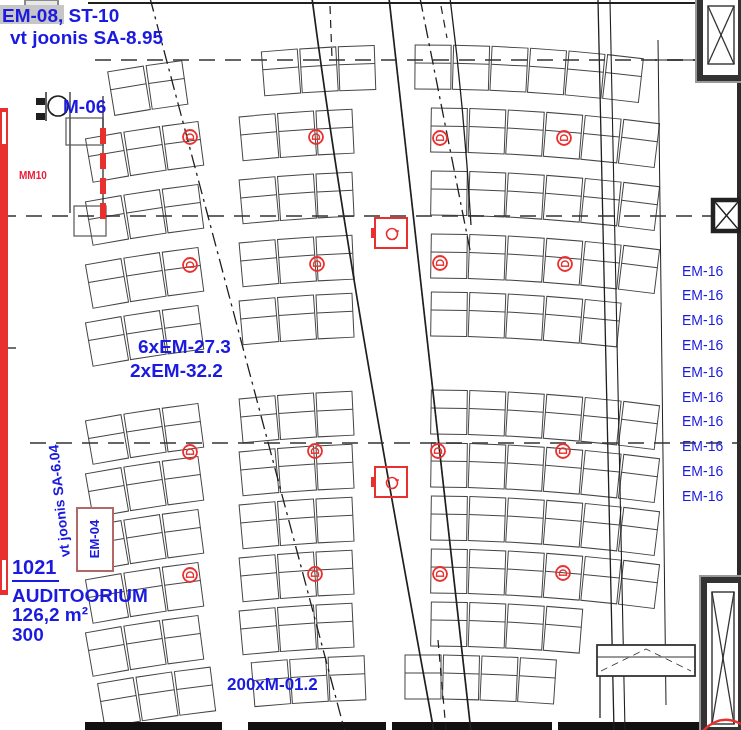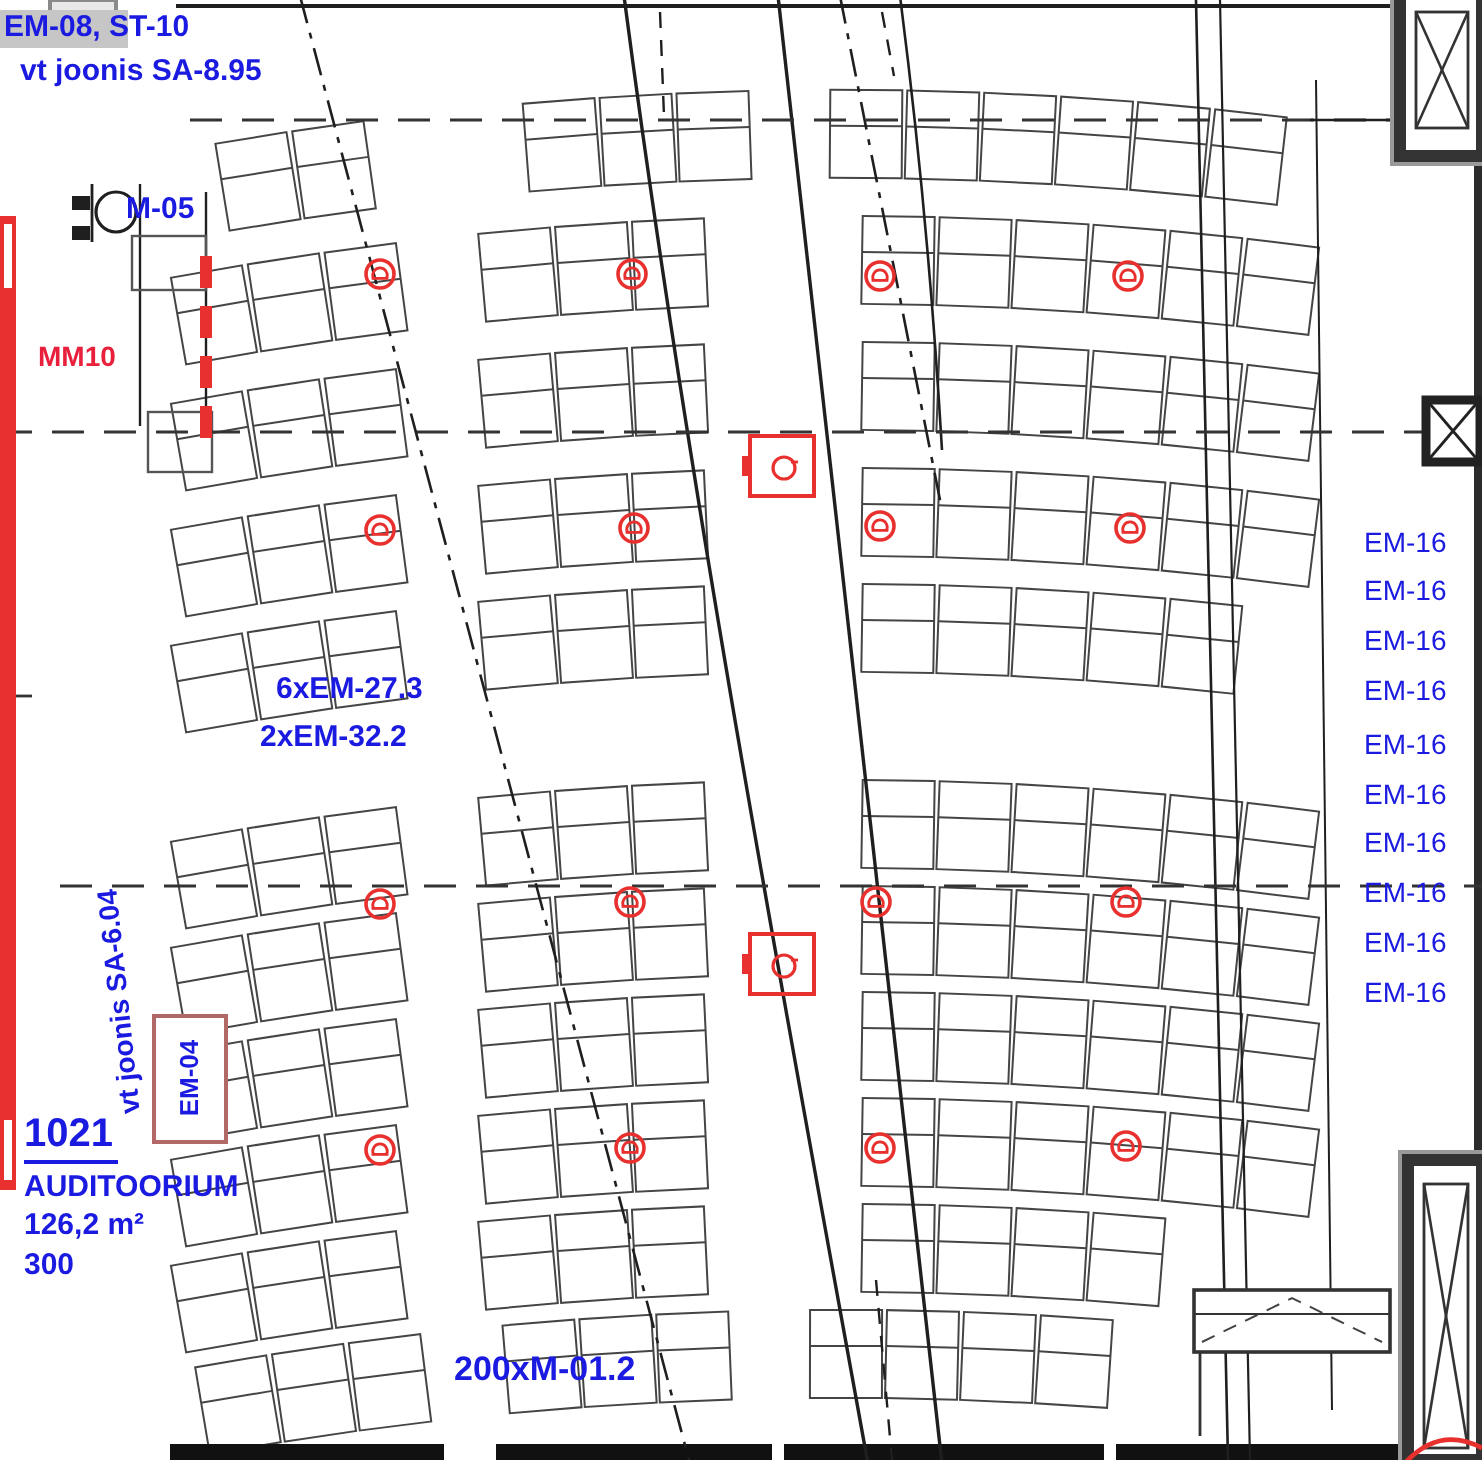--- a/index.html
+++ b/index.html
@@ -2,22 +2,22 @@
 <html><head>
 <meta charset="utf-8">
 <style>
   html,body{margin:0;padding:0;background:#fff;}
   #root{position:relative;width:741px;height:730px;overflow:hidden;background:#fff;
         font-family:"Liberation Sans",sans-serif;}
   #plan-svg{position:absolute;left:0;top:0;z-index:1;}
   .lbl{position:absolute;z-index:5;font-weight:bold;white-space:nowrap;line-height:1.08;
        color:var(--blue,#1a1ae0);}
   .lbl.red{color:var(--mred,#e8203c);}
-  .fs15{font-size:15px;} .fs14{font-size:14px;} .fs16{font-size:17px;}
-  .fs13{font-size:13px;} .fs11{font-size:14px;}
+  .fs15{font-size:19px;} .fs14{font-size:14px;} .fs16{font-size:17px;}
+  .fs13{font-size:13px;} .fs11{font-size:10px;}
   #room-number{font-size:20px;border-bottom:2px solid var(--blue,#1a1ae0);padding:0 2px 1px 0;}
   #hl-header{position:absolute;left:0;top:5px;width:64px;height:19px;background:#c6c6c6;z-index:4;}
   #em04-wrap{position:absolute;left:76px;top:507px;width:34px;height:61px;z-index:5;
              display:flex;align-items:center;justify-content:center;}
   #em04-wrap span{transform:rotate(-90deg);white-space:nowrap;}
   #side-ref{transform-origin:0 100%;transform:rotate(-96deg);}
   .em16{position:absolute;left:656px;z-index:5;font-weight:normal;font-size:14px;
         color:var(--blue,#1a1ae0);white-space:nowrap;padding-left:26px;}
 </style>
 </head>
@@ -683,21 +683,21 @@
           <rect x="-20" y="-5" width="5" height="10" fill="#e8312f"></rect>
           <circle cx="1" cy="1" r="5.5" fill="none" stroke="#e8312f" stroke-width="1.6"></circle>
           <line x1="4.5" y1="-2" x2="8" y2="-2" stroke="#e8312f" stroke-width="1.4"></line>
         </g>
       </g>
   </svg>
 
   <div id="hl-header"></div>
   <div class="lbl fs15" style="left:2px;top:6px;">EM-08, ST-10</div>
   <div class="lbl fs15" style="left:10px;top:28px;">vt joonis SA-8.95</div>
-  <div class="lbl fs15" style="left:63px;top:97px;">M-05</div>
+  <div class="lbl fs15" style="left:63px;top:97px;">M-06</div>
   <div class="lbl red fs11" style="left:19px;top:171px;">MM10</div>
   <div class="lbl fs15" style="left:138px;top:337px;">6xEM-27.3</div>
   <div class="lbl fs15" style="left:130px;top:361px;">2xEM-32.2</div>
 
   <div class="em16" style="top:263px;">EM-16</div>
   <div class="em16" style="top:287px;">EM-16</div>
   <div class="em16" style="top:312px;">EM-16</div>
   <div class="em16" style="top:337px;">EM-16</div>
   <div class="em16" style="top:364px;">EM-16</div>
   <div class="em16" style="top:389px;">EM-16</div>

